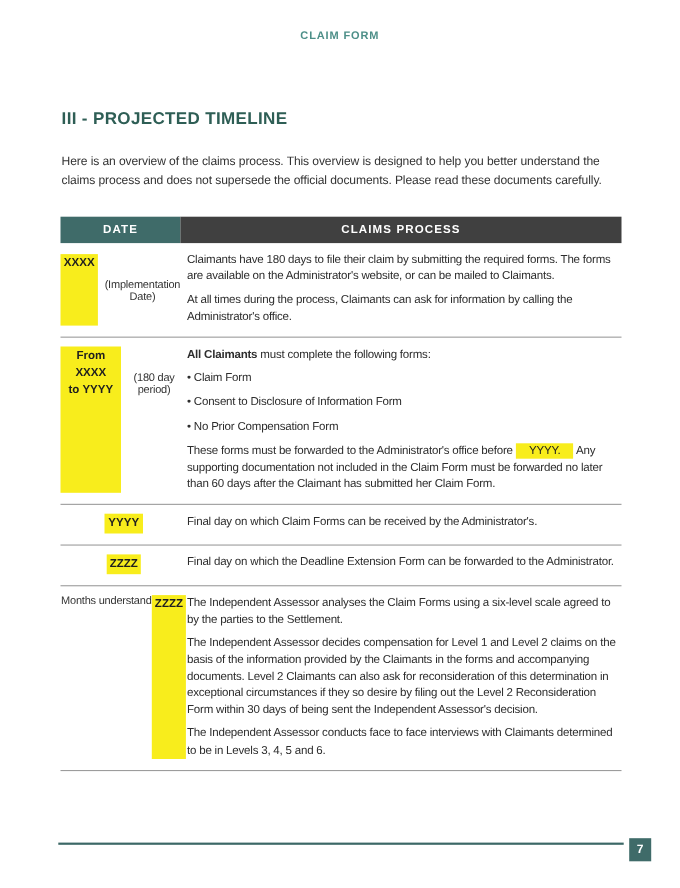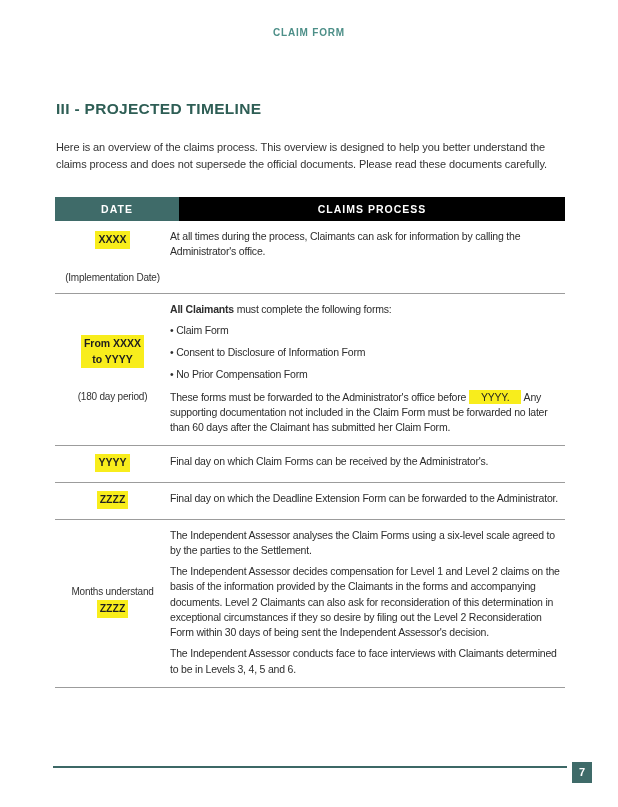--- a/index.html
+++ b/index.html
@@ -19,28 +19,28 @@
   .intro {
     position:absolute; top:139px; left:56px; width:508px;
     font-size:11px; line-height:1.5; color:#333; letter-spacing:-0.1px;
   }
   .timeline-table { position:absolute; top:197px; left:55px; width:510px; }
   .thead { display:flex; height:24px; }
   .th {
     color:#ffffff; font-weight:bold; font-size:10.5px; letter-spacing:1px;
     text-align:center; line-height:24px;
   }
-  .th-date { width:124px; background:#3f6b69; }
-  .th-proc { flex:1; background:#000000; }
+  .th-date { width:109px; background:#3f6b69; }
+  .th-proc { flex:1; background:#404040; }
   .tbody { border-bottom:1px solid #9c9c9c; }
   .trow { display:flex; padding:8px 0 10px; }
   .trow + .trow { border-top:1px solid #9c9c9c; }
   .dcell {
-    width:115px; flex:0 0 115px; display:flex; flex-direction:column;
-    justify-content:center; align-items:center; text-align:center;
+    width:115px; flex:0 0 115px; display:flex; flex-direction:row;
+    justify-content:center; text-align:center;
   }
   .dcell-top { justify-content:flex-start; padding-top:2px; }
   .pcell { flex:1; padding-right:3px; }
   .pp {
     font-size:10.5px; line-height:1.45; color:#2d2d2d;
     letter-spacing:-0.2px; margin-bottom:6px;
   }
   .pcell > :last-child { margin-bottom:0; }
   mark.hl {
     background:#f8ed1c; font-weight:bold; font-size:10.5px; color:#1f1f1f;
@@ -84,20 +84,21 @@
     </div>
 
     <div class="tbody">
 
       <div class="trow">
         <div class="dcell dcell-top">
           <mark class="hl">XXXX</mark>
           <div class="dnote">(Implementation Date)</div>
         </div>
         <div class="pcell">
+          <p class="pp">Claimants have 180 days to file their claim by submitting the required forms. The forms are available on the Administrator's website, or can be mailed to Claimants.</p>
           <p class="pp">At all times during the process, Claimants can ask for information by calling the Administrator's office.</p>
         </div>
       </div>
 
       <div class="trow">
         <div class="dcell">
           <mark class="hl">From XXXX
 to YYYY</mark>
           <div class="dnote">(180 day period)</div>
         </div>

